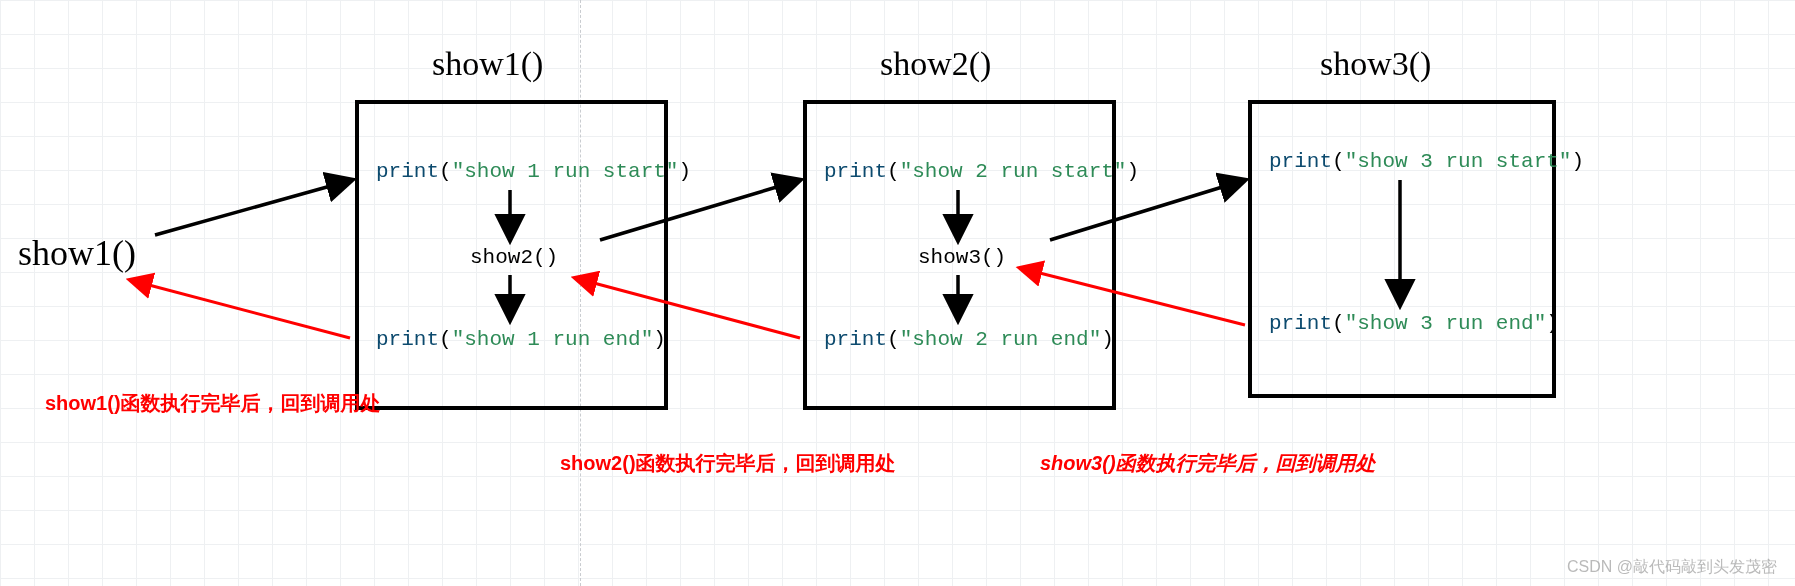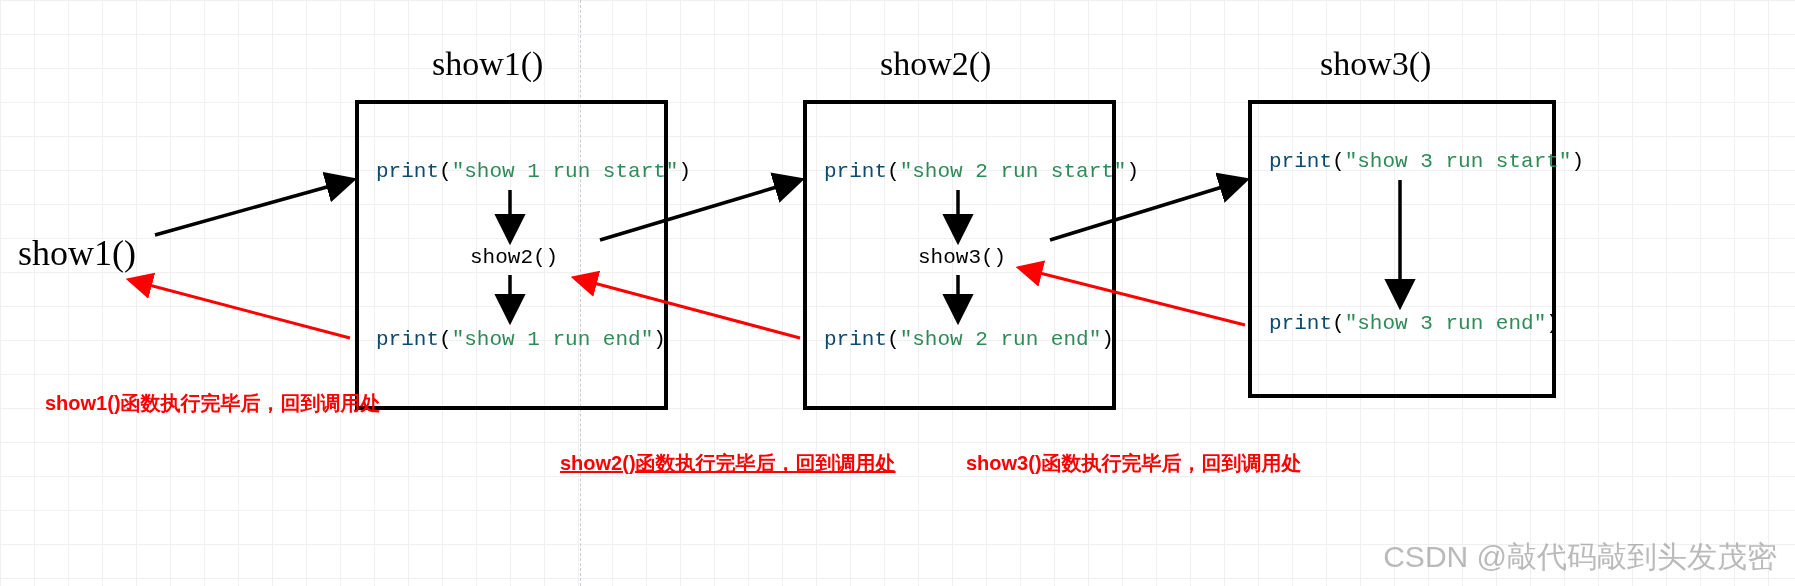--- a/index.html
+++ b/index.html
@@ -64,21 +64,21 @@
     font-size: 20px;
     font-family: "Microsoft YaHei", "SimHei", sans-serif;
     font-weight: bold;
     color: #ff0000;
     white-space: nowrap;
   }
   .watermark {
     position: absolute;
     right: 18px;
     bottom: 8px;
-    font-size: 30px;
+    font-size: 16px;
     font-family: "Microsoft YaHei", sans-serif;
     color: rgba(130,130,130,0.55);
   }
   svg.overlay {
     position: absolute;
     inset: 0;
     width: 1795px;
     height: 586px;
     pointer-events: none;
   }
@@ -114,22 +114,22 @@
 <div class="title" style="left:1320px; top:45px;">show3()</div>
 <div class="box" style="left:1248px; top:100px; width:300px; height:290px;"></div>
 <div class="codeline" style="left:1269px; top:150px;">
   <span class="fn">print</span><span class="paren">(</span><span class="str">"show 3 run start"</span><span class="paren">)</span>
 </div>
 <div class="codeline" style="left:1269px; top:312px;">
   <span class="fn">print</span><span class="paren">(</span><span class="str">"show 3 run end"</span><span class="paren">)</span>
 </div>
 
 <div class="redtext" style="left:45px; top:390px;">show1()函数执行完毕后，回到调用处</div>
-<div class="redtext" style="left:560px; top:450px;text-decoration:underline;">show2()函数执行完毕后，回到调用处</div>
-<div class="redtext" style="left:966px; top:450px;">show3()函数执行完毕后，回到调用处</div>
+<div class="redtext" style="left:560px; top:450px;">show2()函数执行完毕后，回到调用处</div>
+<div class="redtext" style="left:1040px; top:450px;font-style:italic;">show3()函数执行完毕后，回到调用处</div>
 
 <div class="watermark">CSDN @敲代码敲到头发茂密</div>
 
 <svg class="overlay">
   <defs>
     <marker id="ah-black" viewBox="0 0 12 12" refX="10" refY="6" markerWidth="9" markerHeight="9" orient="auto">
       <path d="M0,0 L12,6 L0,12 Z" fill="#000"></path>
     </marker>
     <marker id="ah-red" viewBox="0 0 12 12" refX="10" refY="6" markerWidth="9" markerHeight="9" orient="auto">
       <path d="M0,0 L12,6 L0,12 Z" fill="#ff0000"></path>

